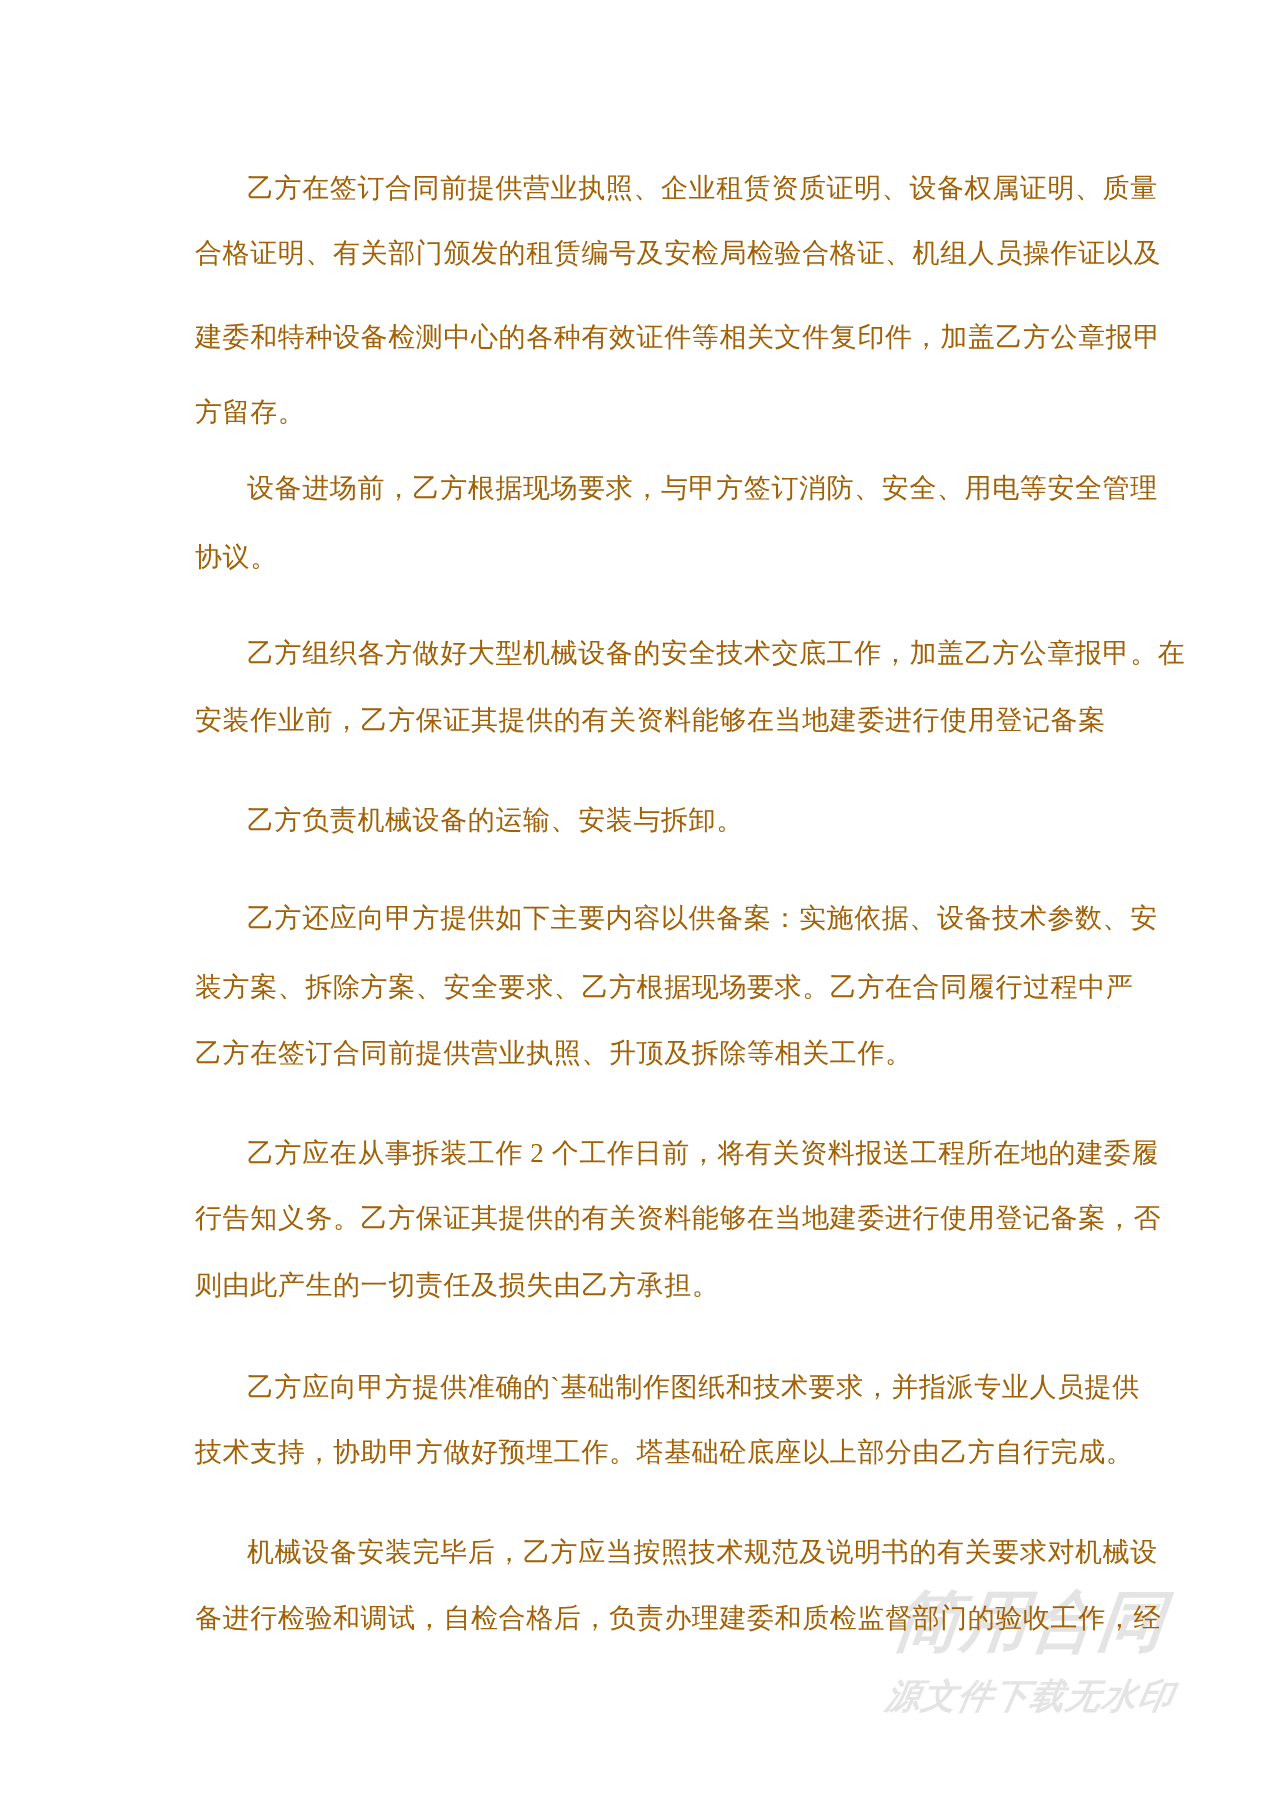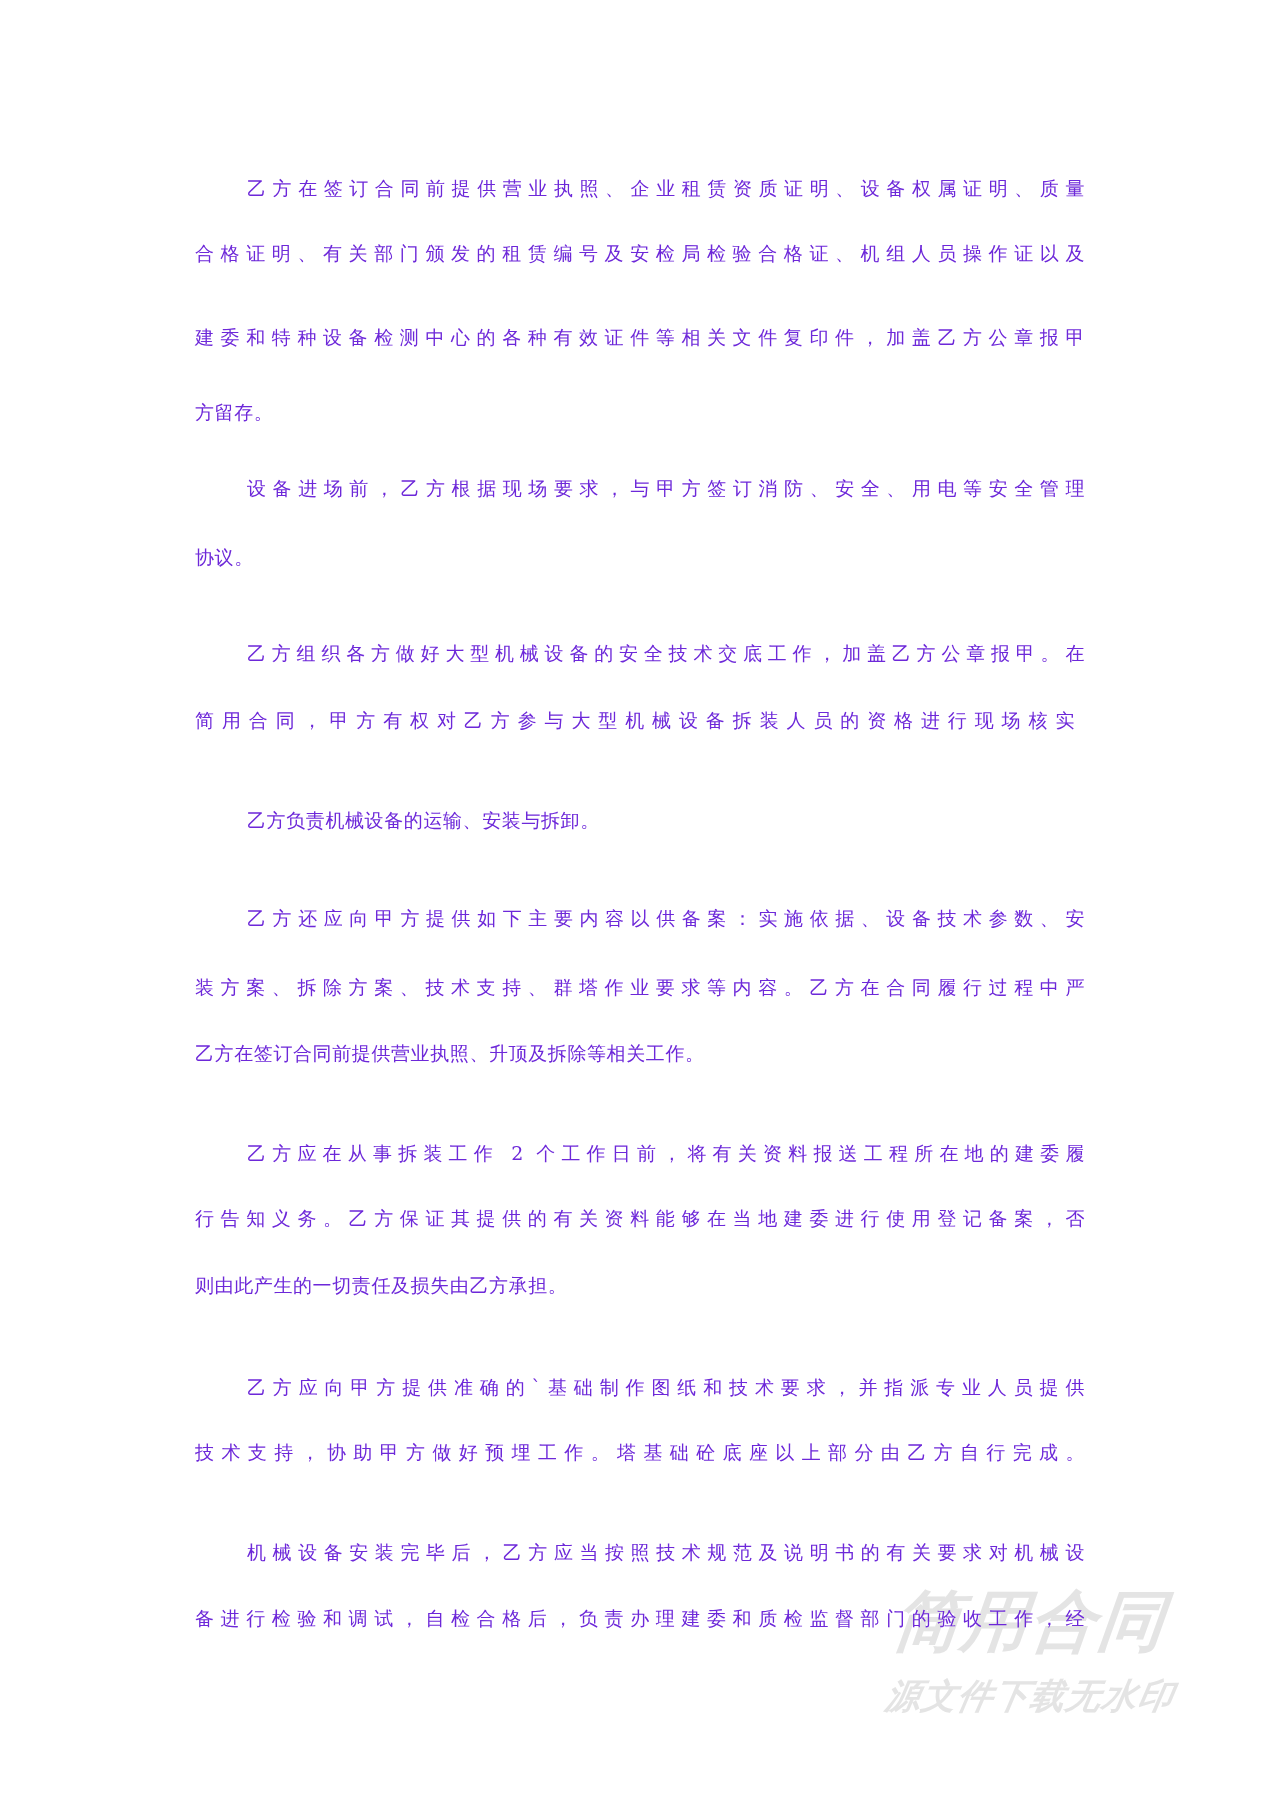--- a/index.html
+++ b/index.html
@@ -48,25 +48,26 @@
     letter-spacing: 1px;
     font-style: italic;
     transform: skewX(-10deg);
   }
   .line {
     position: absolute;
     left: 195px;
     width: 890px;
     height: 34px;
     line-height: 34px;
-    font-size: 19px;
+    font-size: 27px;
     letter-spacing: 0.6px;
-    color: #6d28d9;
+    color: #a16207;
     white-space: nowrap;
     z-index: 1;
+    font-family: Liberation Serif, serif;
   }
   .line.indent {
     left: 247px;
     width: 838px;
   }
   .line.justify {
     text-align: justify;
     text-align-last: justify;
   }
 </style>
@@ -85,30 +86,30 @@
     <div class="line" style="top:395px">方留存。</div>
   </div>
 
   <div>
     <div class="line indent justify" style="top:471px">设备进场前，乙方根据现场要求，与甲方签订消防、安全、用电等安全管理</div>
     <div class="line" style="top:540px">协议。</div>
   </div>
 
   <div>
     <div class="line indent justify" style="top:636px">乙方组织各方做好大型机械设备的安全技术交底工作，加盖乙方公章报甲。在</div>
-    <div class="line justify" style="top:703px; width:880px;">简用合同，甲方有权对乙方参与大型机械设备拆装人员的资格进行现场核实</div>
+    <div class="line justify" style="top:703px; width:880px;">安装作业前，乙方保证其提供的有关资料能够在当地建委进行使用登记备案</div>
   </div>
 
   <div>
     <div class="line indent" style="top:803px">乙方负责机械设备的运输、安装与拆卸。</div>
   </div>
 
   <div>
     <div class="line indent justify" style="top:901px">乙方还应向甲方提供如下主要内容以供备案：实施依据、设备技术参数、安</div>
-    <div class="line justify" style="top:970px">装方案、拆除方案、技术支持、群塔作业要求等内容。乙方在合同履行过程中严</div>
+    <div class="line justify" style="top:970px">装方案、拆除方案、安全要求、乙方根据现场要求。乙方在合同履行过程中严</div>
     <div class="line" style="top:1036px">乙方在签订合同前提供营业执照、升顶及拆除等相关工作。</div>
   </div>
 
   <div>
     <div class="line indent justify" style="top:1136px">乙方应在从事拆装工作 2 个工作日前，将有关资料报送工程所在地的建委履</div>
     <div class="line justify" style="top:1201px">行告知义务。乙方保证其提供的有关资料能够在当地建委进行使用登记备案，否</div>
     <div class="line" style="top:1268px">则由此产生的一切责任及损失由乙方承担。</div>
   </div>
 
   <div>

